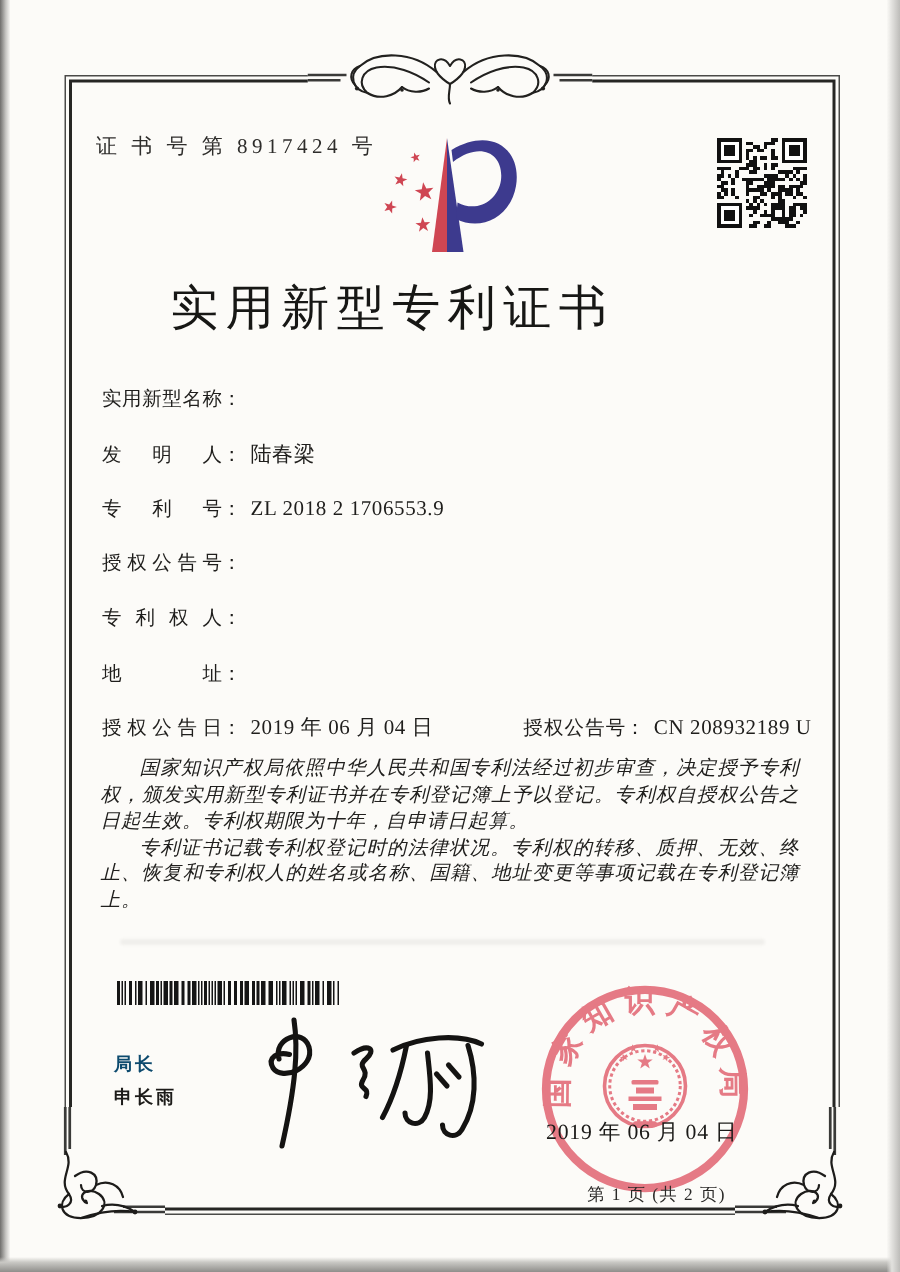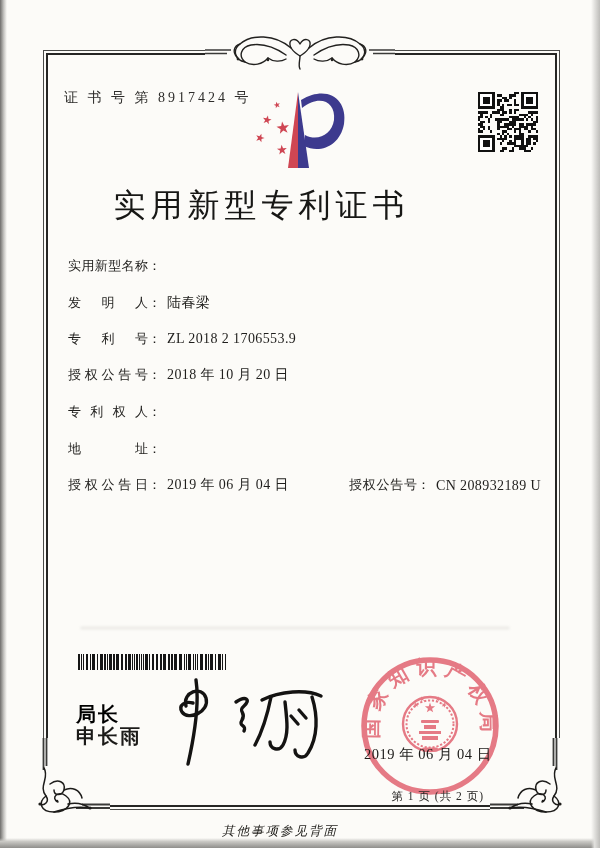--- a/index.html
+++ b/index.html
@@ -24,22 +24,22 @@
   .lbl{display:inline-block;width:80px;font-size:13px;text-align:justify;text-align-last:justify;}
   .colon{font-size:13px;margin:0 6px 0 0;}
   .val{font-size:14px;letter-spacing:.4px;}
   .lbl2{display:inline-block;width:68px;font-size:13px;text-align:justify;text-align-last:justify;}
   .grp2{margin-left:60px;display:flex;align-items:flex-end;}
   
   .body-text{position:absolute;left:67px;top:503px;width:466px;font-size:13px;line-height:17.6px;color:#21201e;text-align:justify;font-style:italic;letter-spacing:.6px;}
   .body-text p{margin:0;text-indent:2em;}
   
   .barcode{position:absolute;left:78px;top:654px;width:152px;height:16px;}
-  .signer-title{position:absolute;left:76px;top:701px;font-size:20px;font-weight:700;letter-spacing:2px;color:#000000;}
-  .signer-name{position:absolute;left:76px;top:723px;font-size:20px;font-weight:700;letter-spacing:2px;color:#1c1b19;}
+  .signer-title{position:absolute;left:76px;top:701px;font-size:12px;font-weight:700;letter-spacing:2px;color:#0c4a6e;}
+  .signer-name{position:absolute;left:76px;top:723px;font-size:12px;font-weight:700;letter-spacing:2px;color:#1c1b19;}
   .signature{position:absolute;left:158px;top:672px;}
   .seal{position:absolute;left:358px;top:654px;opacity:.93;}
   .seal-date{position:absolute;left:364px;top:745px;width:140px;font-size:14.5px;color:#1b1a18;letter-spacing:.5px;white-space:nowrap;}
   .page-foot{position:absolute;left:0;width:484px;top:789px;text-align:right;font-size:11.5px;letter-spacing:1px;color:#2a2927;}
   .back-note{position:absolute;left:0;width:560px;top:823px;text-align:center;font-size:12.5px;font-style:italic;letter-spacing:2px;color:#24231f;}
 </style>
 </head>
 <body>
 
 <div class="scan">
@@ -342,41 +342,44 @@
       <span class="val">陆春梁</span>
   </div>
   <div class="frow" style="top:330px">
     <span class="lbl">专利号</span>
       <span class="colon">：</span>
       <span class="val">ZL 2018 2 1706553.9</span>
   </div>
   <div class="frow" style="top:366px">
     <span class="lbl">授权公告号</span>
       <span class="colon">：</span>
-      <span class="val">2018 年 10 月 20 日</span>
   </div>
   <div class="frow" style="top:403px">
     <span class="lbl">专利权人</span>
       <span class="colon">：</span>
   </div>
   <div class="frow" style="top:440px">
     <span class="lbl">地址</span>
       <span class="colon">：</span>
   </div>
   <div class="frow" style="top:476px">
     <span class="lbl">授权公告日</span>
       <span class="colon">：</span>
       <span class="val">2019 年 06 月 04 日</span>
     <span class="grp2">
       <span class="lbl2">授权公告号</span>
         <span class="colon">：</span>
         <span class="val">CN 208932189 U</span>
     </span>
   </div>
 
+  <div class="body-text">
+    <p>国家知识产权局依照中华人民共和国专利法经过初步审查，决定授予专利权，颁发实用新型专利证书并在专利登记簿上予以登记。专利权自授权公告之日起生效。专利权期限为十年，自申请日起算。</p>
+    <p>专利证书记载专利权登记时的法律状况。专利权的转移、质押、无效、终止、恢复和专利权人的姓名或名称、国籍、地址变更等事项记载在专利登记簿上。</p>
+  </div>
 
   <svg id="barcode" class="barcode" viewBox="0 0 152 16" preserveAspectRatio="none">
       <rect x="0" y="0" width="2" height="16" fill="#151515"></rect>
       <rect x="3" y="0" width="1" height="16" fill="#151515"></rect>
       <rect x="5" y="0" width="1" height="16" fill="#151515"></rect>
       <rect x="8" y="0" width="2" height="16" fill="#151515"></rect>
       <rect x="12" y="0" width="1" height="16" fill="#151515"></rect>
       <rect x="14" y="0" width="3" height="16" fill="#151515"></rect>
       <rect x="19" y="0" width="1" height="16" fill="#151515"></rect>
       <rect x="22" y="0" width="3" height="16" fill="#151515"></rect>
@@ -456,19 +459,18 @@
       <rect x="64" y="93.5" width="16" height="4" rx="1.5"></rect>
     </g>
     <path id="sealArc" d="M27,98 A52,52 0 1 1 117,98" fill="none"></path>
     <text font-size="20" font-weight="bold" fill="#e4717d" letter-spacing="7" font-family="'Liberation Serif',serif">
       <textPath href="#sealArc" startOffset="50%" text-anchor="middle">国家知识产权局</textPath>
     </text>
   </svg>
   <div class="seal-date">2019 年 06 月 04 日</div>
 
   <div class="page-foot">第 1 页 (共 2 页)</div>
-  <div class="back-note">其他事项参见背面</div>
 
   <div class="streak"></div>
   <div class="edge-left"></div>
   <div class="edge-bottom"></div>
   <div class="edge-right"></div>
 </div>
 
 </body></html>

